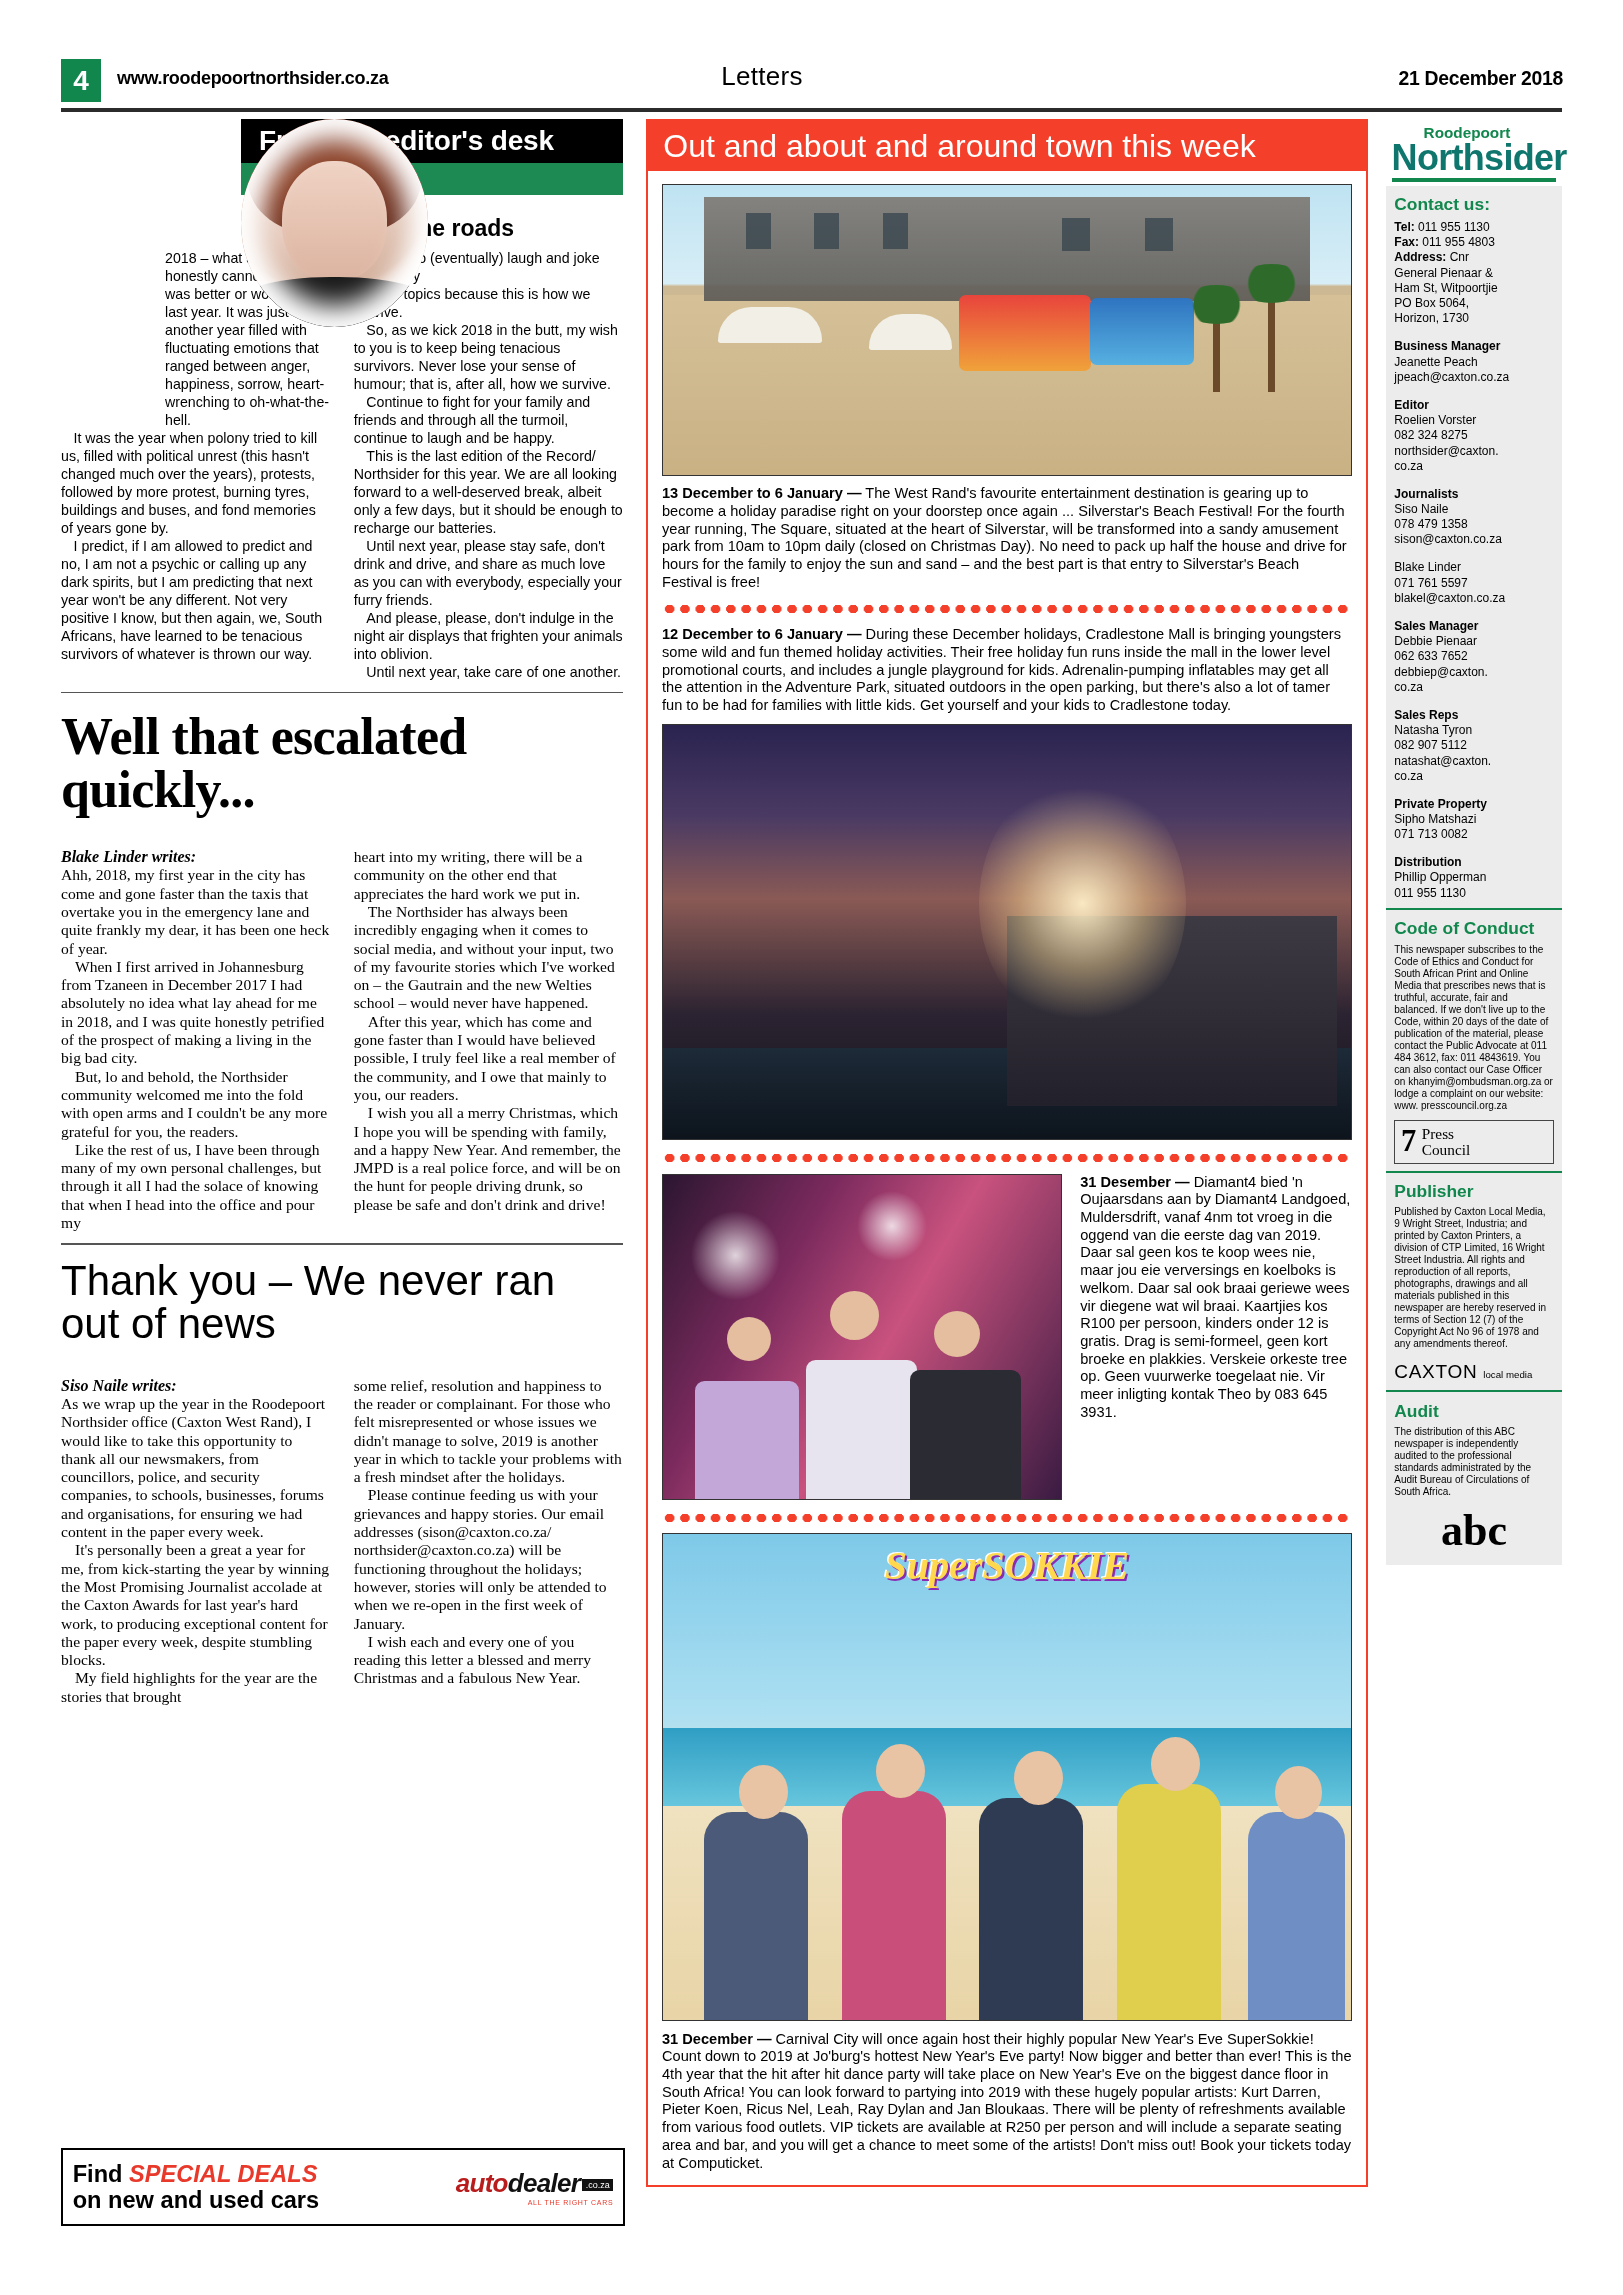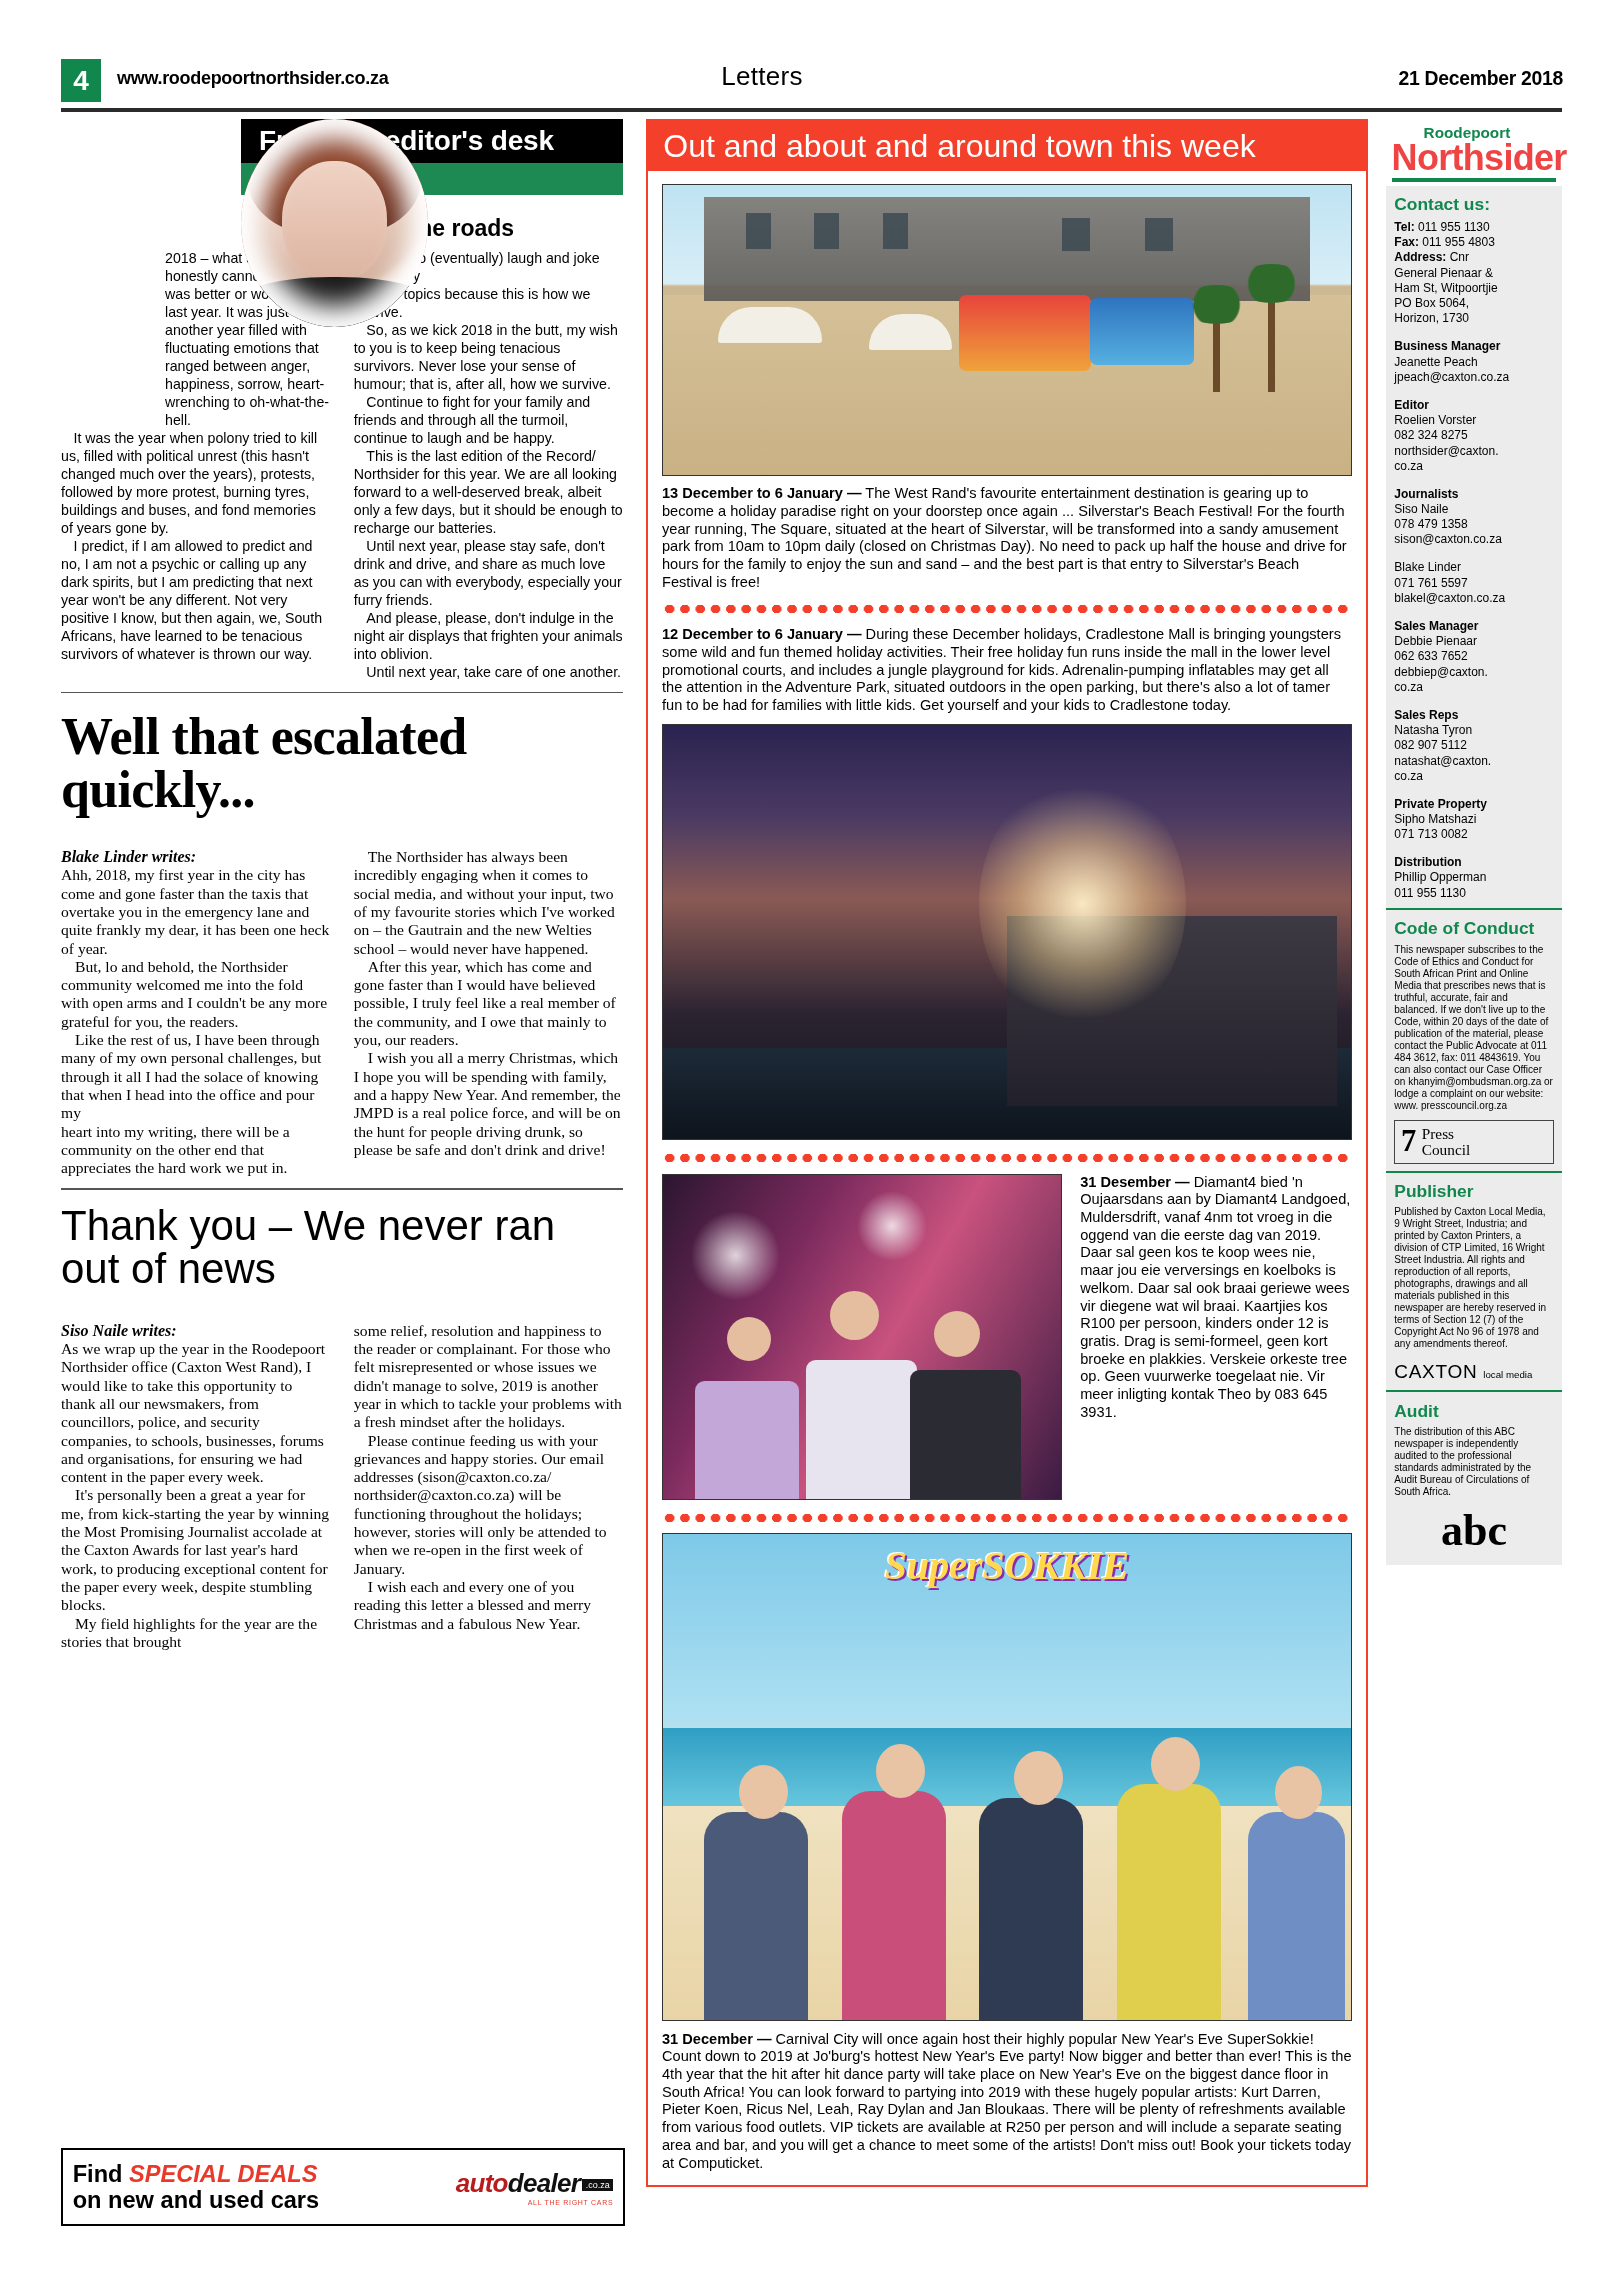--- a/index.html
+++ b/index.html
@@ -92,21 +92,21 @@
   .cap b{font-weight:bold;}
   .dots{height:14px;margin:11px 0 8.3px;
         background-image:radial-gradient(#f4402b 42%,transparent 45%);
         background-size:15.3px 14px;background-repeat:repeat-x;background-position:0 center;}
 
   
   .rail{position:absolute;left:1386px;top:119px;width:176px;background:#ececec;padding:0 0 7px 0;}
   .masthead{padding:7px 5.6px 4.2px 5.6px;background:#fff;}
   .mast-small{font-family:"Liberation Sans Narrow","Liberation Sans",sans-serif;font-weight:bold;font-size:15.3px;color:#12874d;
               margin-left:32px;line-height:14.6px;}
-  .mast-big{font-family:"Liberation Sans Narrow","Liberation Sans",sans-serif;font-weight:bold;font-size:36px;color:#ef4444;
+  .mast-big{font-family:"Liberation Sans Narrow","Liberation Sans",sans-serif;font-weight:bold;font-size:36px;color:#0f766e;
             line-height:33px;letter-spacing:-0.7px;}
   .mast-rule{height:4.2px;background:#12874d;margin-top:4.2px;}
   .rail-h{color:#12874d;font-weight:bold;font-size:17.4px;font-family:"Liberation Sans Narrow","Liberation Sans",sans-serif;
           padding:8.3px 8.3px 4.2px 8.3px;}
   .rail-body{font-size:12px;line-height:15.3px;padding:0 8.3px;}
   .rail-body b{font-weight:bold;}
   .rail-gap{height:12.5px;}
   .rail-sep{height:2.1px;background:#12874d;margin:7px 0 0 0;}
   .tiny{font-size:10px;line-height:12px;padding:0 8.3px;}
   .press{margin:8.3px 8.3px 0 8.3px;border:1.4px solid #444;padding:5.6px 5.6px;display:flex;align-items:center;gap:5.6px;}
@@ -167,20 +167,21 @@
       <p>Until next year, take care of one another.</p>
     </div>
 
     <div class="hr-thin"></div>
 
     <h1 class="bighead">Well that escalated quickly...</h1>
 
     <div class="twocol body-serif">
       <p class="first byline">Blake Linder writes:</p>
       <p class="first">Ahh, 2018, my first year in the city has come and gone faster than the taxis that overtake you in the emergency lane and quite frankly my dear, it has been one heck of year.</p>
+      <p>When I first arrived in Johannesburg from Tzaneen in December 2017 I had absolutely no idea what lay ahead for me in 2018, and I was quite honestly petrified of the prospect of making a living in the big bad city.</p>
       <p>But, lo and behold, the Northsider community welcomed me into the fold with open arms and I couldn't be any more grateful for you, the readers.</p>
       <p>Like the rest of us, I have been through many of my own personal challenges, but through it all I had the solace of knowing that when I head into the office and pour my</p>
       <p class="first">heart into my writing, there will be a community on the other end that appreciates the hard work we put in.</p>
       <p>The Northsider has always been incredibly engaging when it comes to social media, and without your input, two of my favourite stories which I've worked on – the Gautrain and the new Welties school – would never have happened.</p>
       <p>After this year, which has come and gone faster than I would have believed possible, I truly feel like a real member of the community, and I owe that mainly to you, our readers.</p>
       <p>I wish you all a merry Christmas, which I hope you will be spending with family, and a happy New Year. And remember, the JMPD is a real police force, and will be on the hunt for people driving drunk, so please be safe and don't drink and drive!</p>
     </div>
 
     <div class="hr-thin"></div>
 

